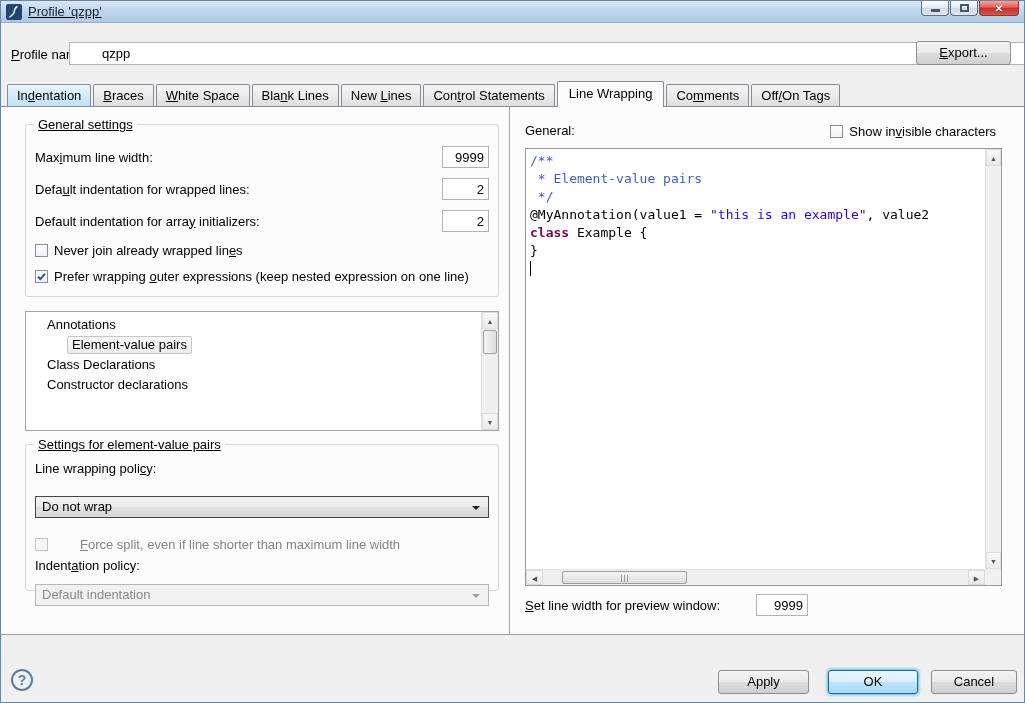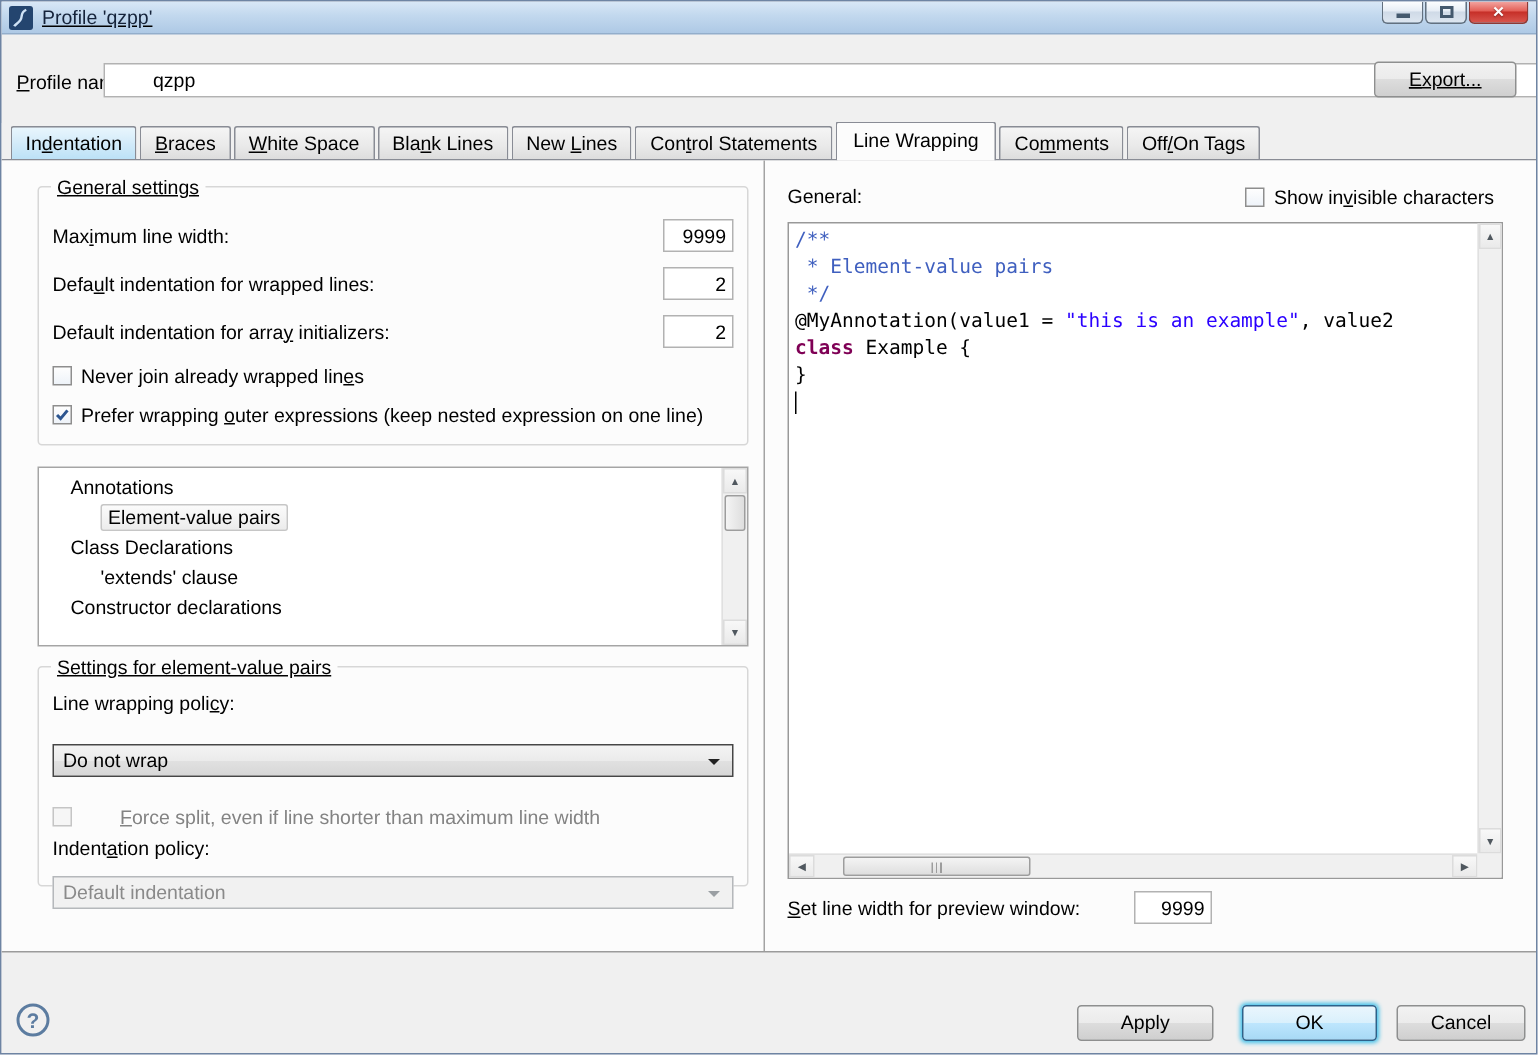--- a/index.html
+++ b/index.html
@@ -28,21 +28,21 @@
   .i-close { color:#fff; font-size:10px; font-weight:bold; text-shadow:0 1px 1px #7e221e; }
 
   
   .hdr-label { position:absolute; left:10px; top:46px; }
   .txt { border:1px solid #b2b2b2; background:#fff; font-family:"Liberation Sans",sans-serif;
          font-size:13px; padding:0 4px; }
   .profile-input { position:absolute; left:68px; top:41px; width:1009px; height:23px;padding-left:32px; }
   .btn { position:absolute; border:1px solid #8e8f8f; border-radius:3px; text-align:center;
          font-family:"Liberation Sans",sans-serif; font-size:13px; color:#000;
          background:linear-gradient(#f2f2f2 0%,#ebebeb 50%,#dddddd 50%,#cfcfcf 100%); }
-  .export-btn { left:915px; top:40px; width:95px; height:24px; line-height:22px;text-decoration:underline; }
+  .export-btn { left:915px; top:40px; width:95px; height:24px; line-height:22px; }
 
   
   .tabbar { position:absolute; left:0; top:81px; width:100%; height:25px;
             display:flex; align-items:flex-end; padding-left:6px;
             border-bottom:1px solid #898c95; background:#f0f0f0; }
   .tab { height:22px; line-height:21px; padding:0 9px; margin-right:2px;
          border:1px solid #898c95; border-bottom:none; border-radius:2px 2px 0 0;
          background:linear-gradient(#f5f5f5,#e9e9e9 60%,#dddddd); white-space:nowrap;
          position:relative; }
   .tab.hot { background:linear-gradient(#e9f6fd,#cfe9f9 60%,#bce2f7); }
@@ -217,21 +217,20 @@
               </label>
             </div>
         </div>
       </div>
 
       <div class="tree">
         <div class="tree-items">
             <div class="titem lvl0">Annotations</div>
             <div class="titem lvl1"><span class="tsel">Element-value pairs</span></div>
             <div class="titem lvl0">Class Declarations</div>
-            <div class="titem lvl1">'extends' clause</div>
             <div class="titem lvl0">Constructor declarations</div>
           </div>
         <div class="vsb">
           <div class="sbtn up">▲</div>
           <div class="sthumb"></div>
           <div class="sbtn down">▼</div>
         </div>
       </div>
 
       <div class="group g-pair">

